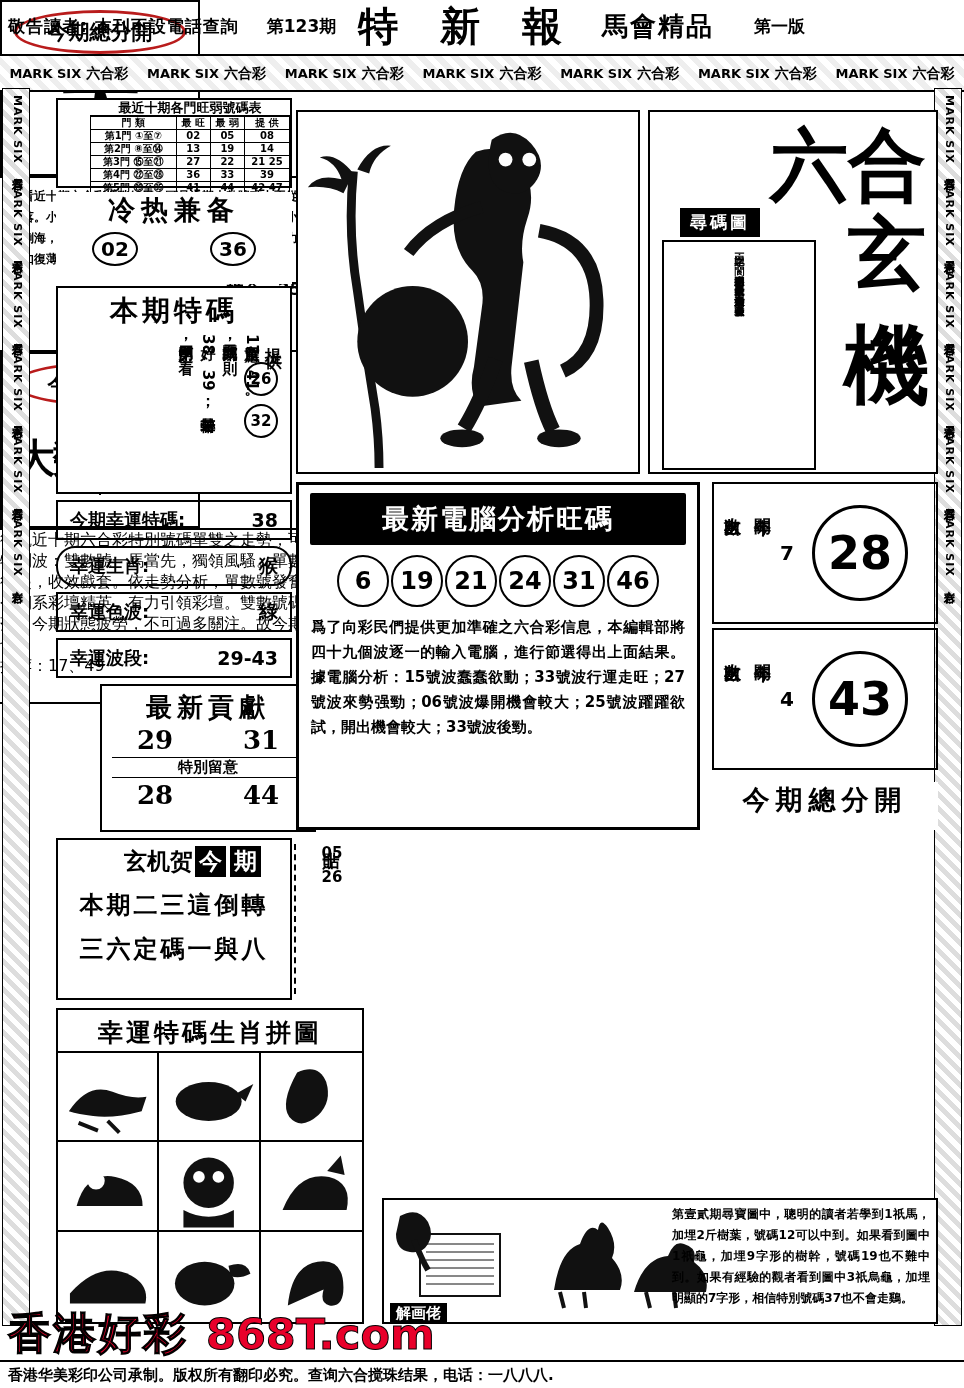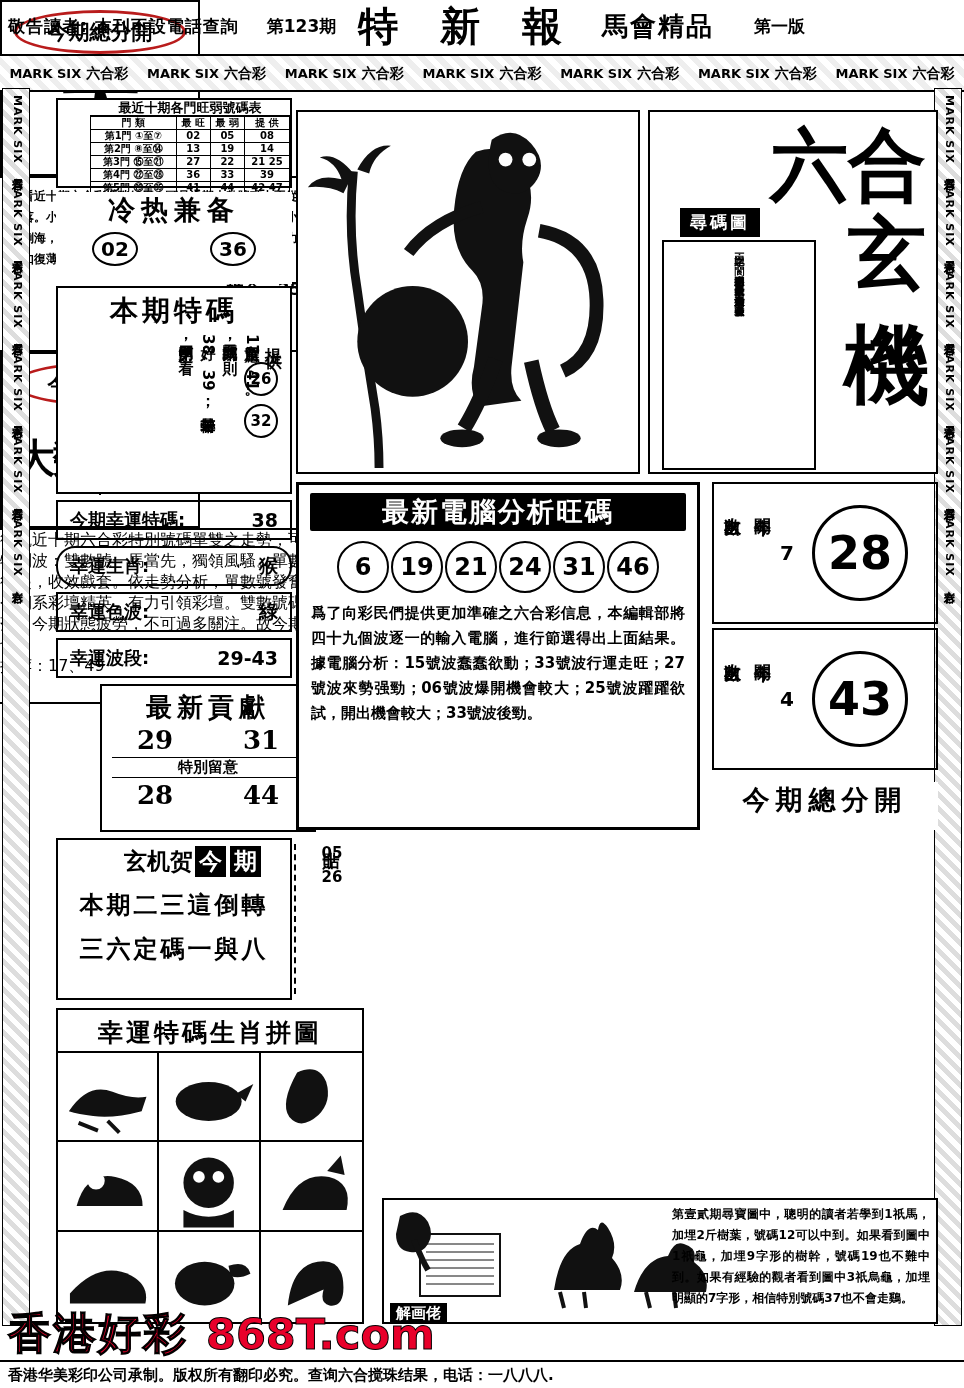--- a/index.html
+++ b/index.html
@@ -143,21 +143,21 @@
   #xuanjib .c2{position:absolute;right:10px;top:90px;font-size:78px;}
   #xuanjib .c3{position:absolute;right:6px;top:196px;font-size:86px;}
   #xuanjib .tag{position:absolute;left:30px;top:96px;background:#000;color:#fff;
     font-size:17px;font-weight:bold;padding:3px 10px;letter-spacing:3px;}
   #xuanjib .poem{position:absolute;left:12px;top:128px;width:150px;height:220px;
     border:2px solid #000;display:flex;justify-content:center;align-items:flex-start;padding-top:6px;}
   #xuanjib .poem .pv{writing-mode:vertical-rl;font-size:10px;line-height:14px;font-weight:bold;text-align:center;}
 
   
   #comp{left:296px;top:482px;width:404px;height:348px;border:3px solid #000;}
-  #comp .banner{margin:8px auto 0;width:376px;height:38px;background:#000;color:#fff;
+  #comp .banner{margin:8px auto 0;width:376px;height:52px;background:#000;color:#fff;
     display:flex;align-items:center;justify-content:center;font-size:27px;font-weight:bold;letter-spacing:2px;
     font-family:"DejaVu Serif","Liberation Serif",serif;border-radius:2px;}
   #comp .balls{display:flex;justify-content:center;gap:2px;margin-top:10px;}
   #comp .balls .b{width:48px;height:48px;border:2px solid #000;border-radius:50%;
     display:flex;align-items:center;justify-content:center;font-size:24px;font-weight:bold;}
   #comp .txt{font-size:15px;line-height:25px;margin:8px 12px;text-align:justify;font-weight:bold;}
 
   
   .cnt{position:absolute;left:712px;width:226px;height:142px;border:2px solid #000;box-sizing:border-box;
        display:flex;align-items:center;}

